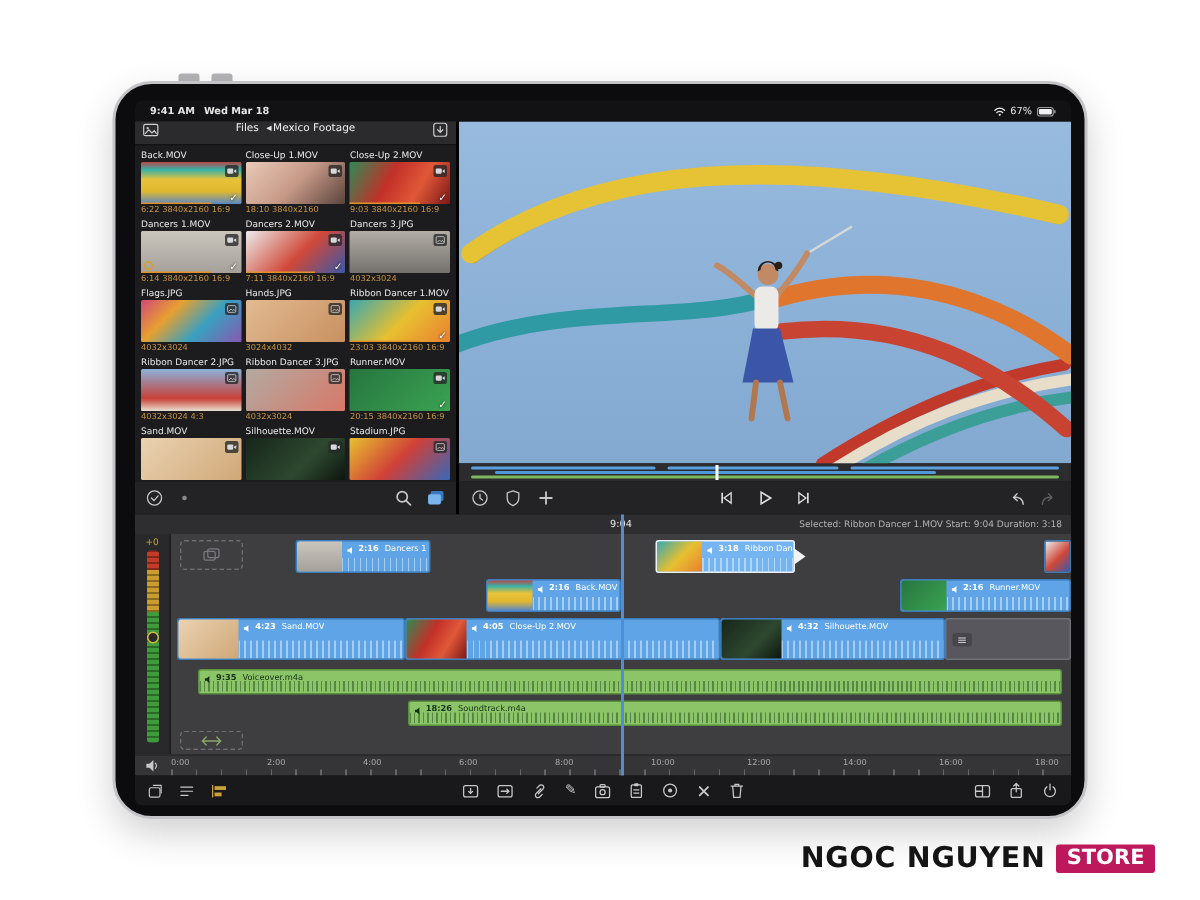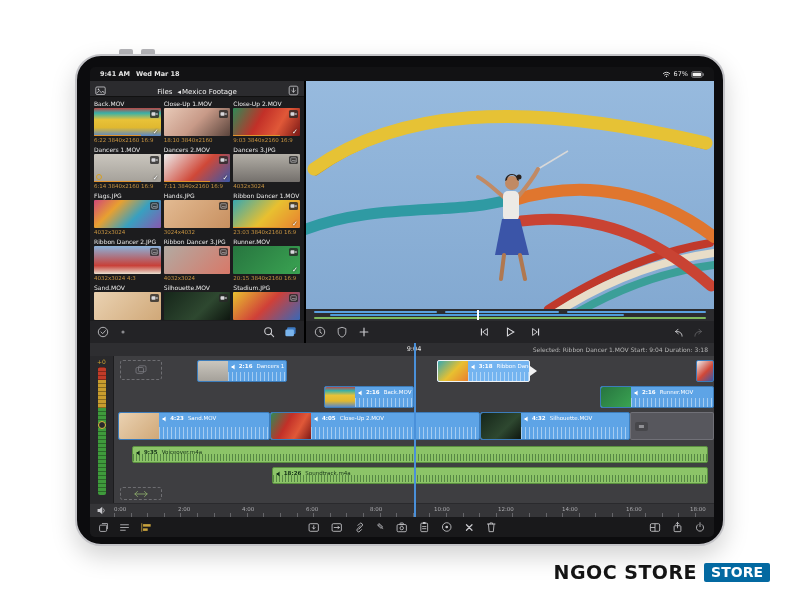--- a/index.html
+++ b/index.html
@@ -20,21 +20,21 @@
              justify-content:space-between;padding:0 10px;font-size:6.5px;color:#e6e6e6;}
   .sb-left span{margin-right:6px;font-weight:bold;}
   .sb-right{display:flex;align-items:center;gap:3px;}
 
   
   .main-row{position:absolute;top:14px;left:0;right:0;height:240px;}
   .vdivider{position:absolute;top:0;bottom:0;width:2px;background:#000;}
 
   
   .library{position:absolute;left:0;top:0;width:214px;height:240px;background:#1c1c1e;}
-  .lib-header{position:relative;height:16px;background:#2b2b2e;display:flex;align-items:flex-end;
+  .lib-header{position:relative;height:16px;background:#2b2b2e;display:flex;align-items:flex-start;
               padding:0 5px;border-bottom:1px solid #111;}
   .lib-title{position:absolute;left:0;right:0;text-align:center;font-size:7px;color:#f0f0f0;}
   .lib-title .back{color:#e8e8e8;margin:0 1px 0 5px;}
   .lib-header .hicon{z-index:2;}
   .lib-header .right{margin-left:auto;z-index:2;}
   .lib-grid{display:grid;grid-template-columns:repeat(3,1fr);gap:2px 3px;padding:3px 4px;
             height:224px;overflow:hidden;}
   .cell{position:relative;}
   .cell-name{font-size:6px;color:#eaeaea;white-space:nowrap;overflow:hidden;height:8px;line-height:8px;}
   .thumb{position:relative;height:28px;border-radius:1px;background:#444;}
@@ -777,16 +777,16 @@
                 <path d="M7 2v4.5" stroke="#c8c8cc" stroke-linecap="round"></path>
               </svg>
           </span>
         </div>
       </div>
 
     </div>
   </div>
 
   <div class="watermark">
-    <span class="wm-text">NGOC STORE</span>
-    <span class="wm-badge" id="wm-badge" style="background: #0369a1;">STORE</span>
+    <span class="wm-text">NGOC NGUYEN</span>
+    <span class="wm-badge" id="wm-badge" style="background: #be185d;">STORE</span>
   </div>
 </div>
 
 </body></html>

